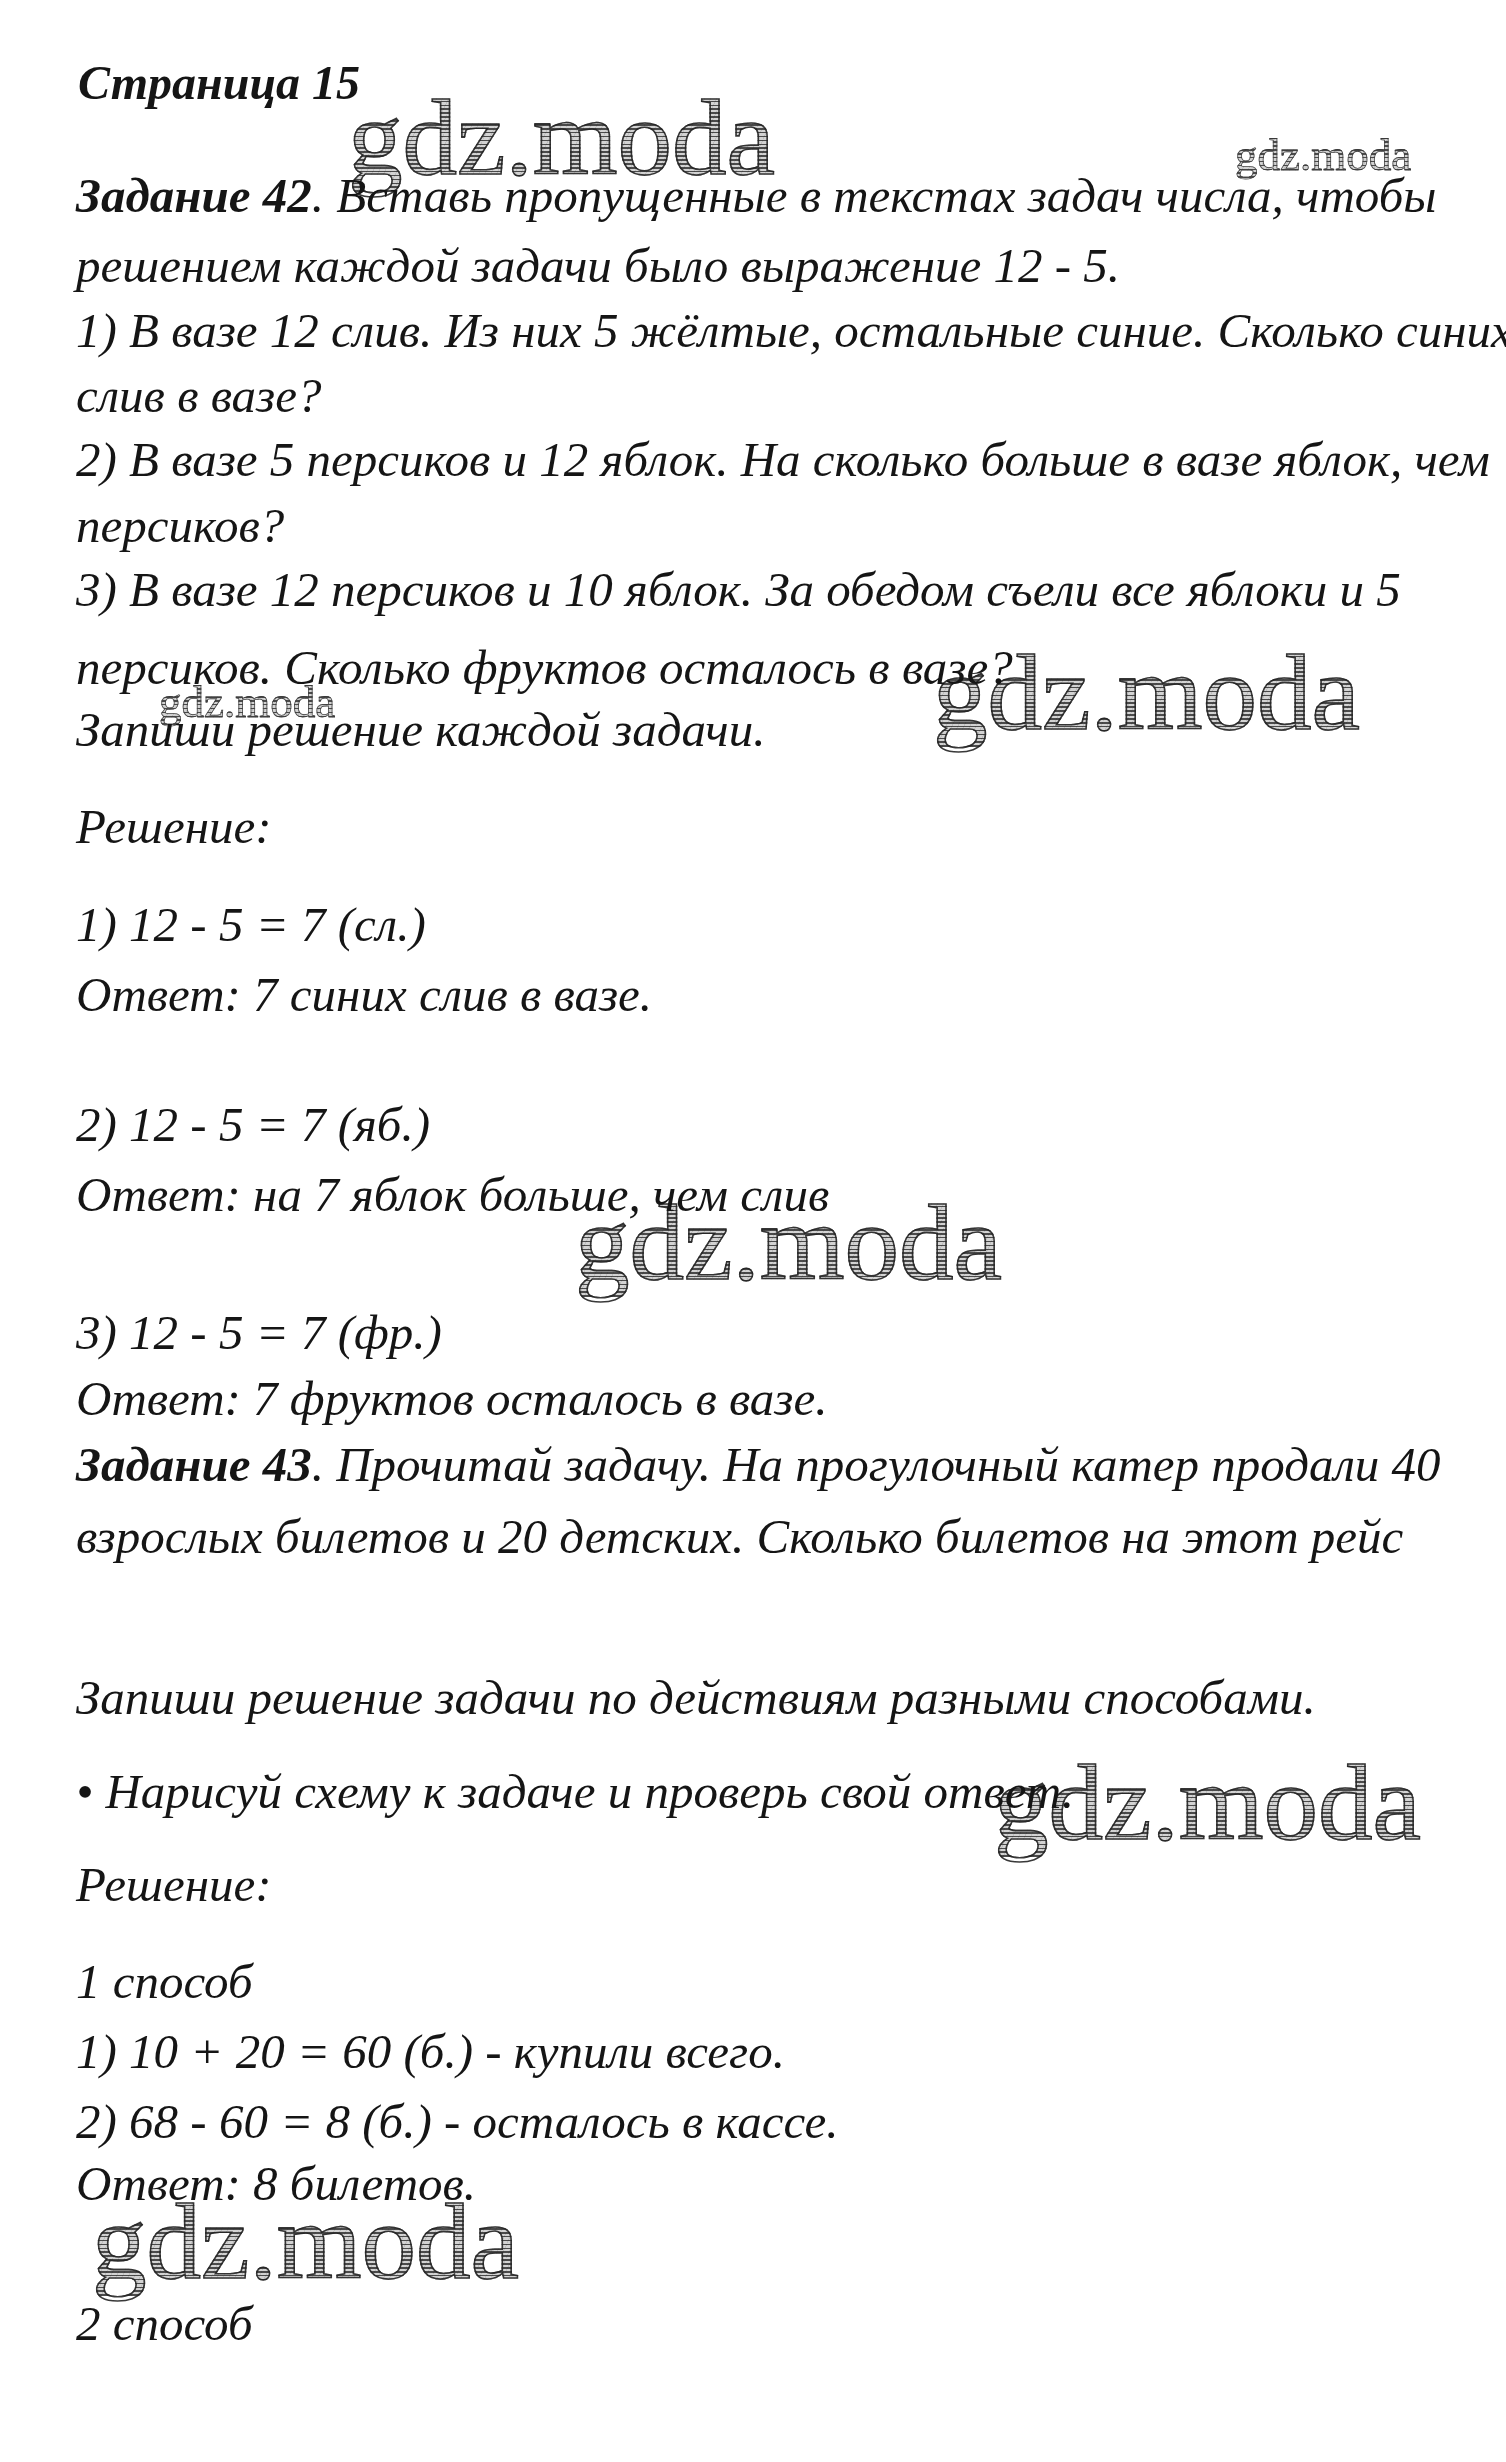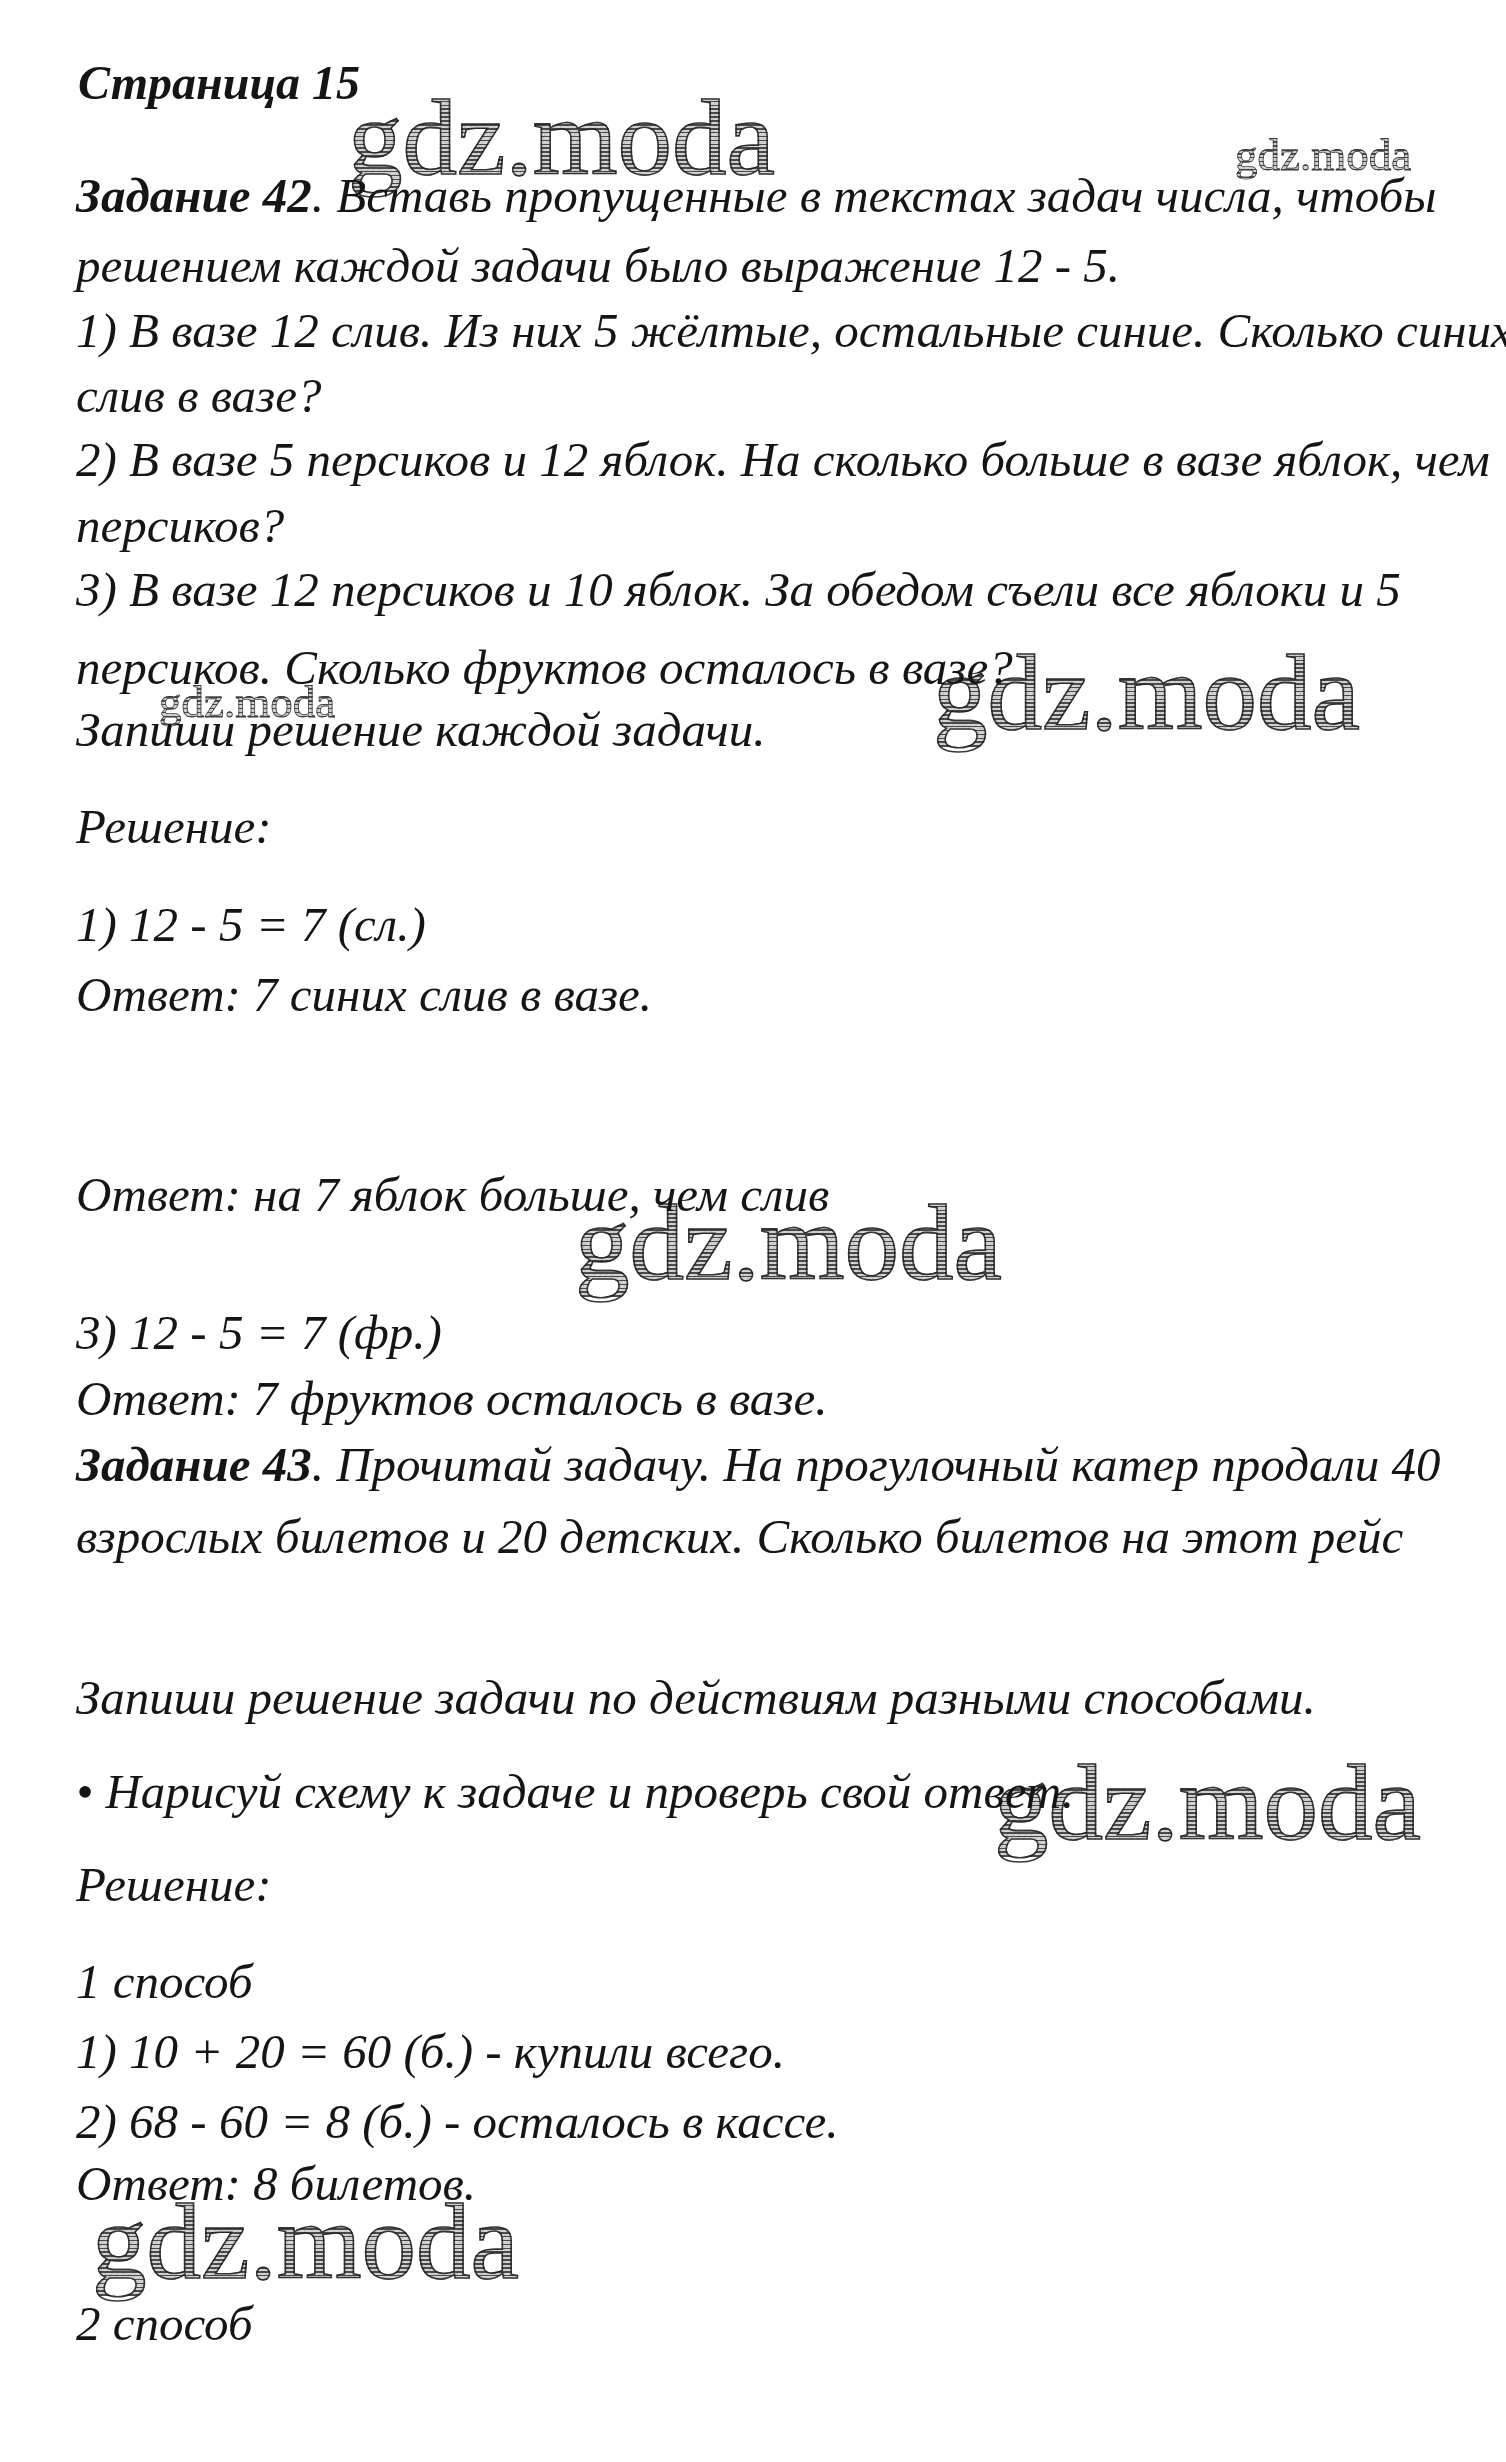--- a/index.html
+++ b/index.html
@@ -86,20 +86,21 @@
   <div class="line" style="top:435px;">2) В вазе 5 персиков и 12 яблок. На сколько больше в вазе яблок, чем</div>
   <div class="line" style="top:501px;">персиков?</div>
   <div class="line" style="top:565px;">3) В вазе 12 персиков и 10 яблок. За обедом съели все яблоки и 5</div>
   <div class="line" style="top:643px;">персиков. Сколько фруктов осталось в вазе?</div>
 
   <div class="line" style="top:705px;">Запиши решение каждой задачи.</div>
   <div class="line" style="top:802px;">Решение:</div>
 
   <div class="line" style="top:900px;">1) 12 - 5 = 7 (сл.)</div>
   <div class="line" style="top:970px;">Ответ: 7 синих слив в вазе.</div>
+  <div class="line" style="top:1100px;">2) 12 - 5 = 7 (яб.)</div>
   <div class="line" style="top:1170px;">Ответ: на 7 яблок больше, чем слив</div>
   <div class="line" style="top:1308px;">3) 12 - 5 = 7 (фр.)</div>
   <div class="line" style="top:1374px;">Ответ: 7 фруктов осталось в вазе.</div>
 
   <div class="line" style="top:1440px;">
     <span class="bold-label">Задание 43</span><span>. Прочитай задачу. На прогулочный катер продали 40</span>
   </div>
   <div class="line" style="top:1512px;">взрослых билетов и 20 детских. Сколько билетов на этот рейс</div>
 
   <div class="line" style="top:1673px;">Запиши решение задачи по действиям разными способами.</div>

